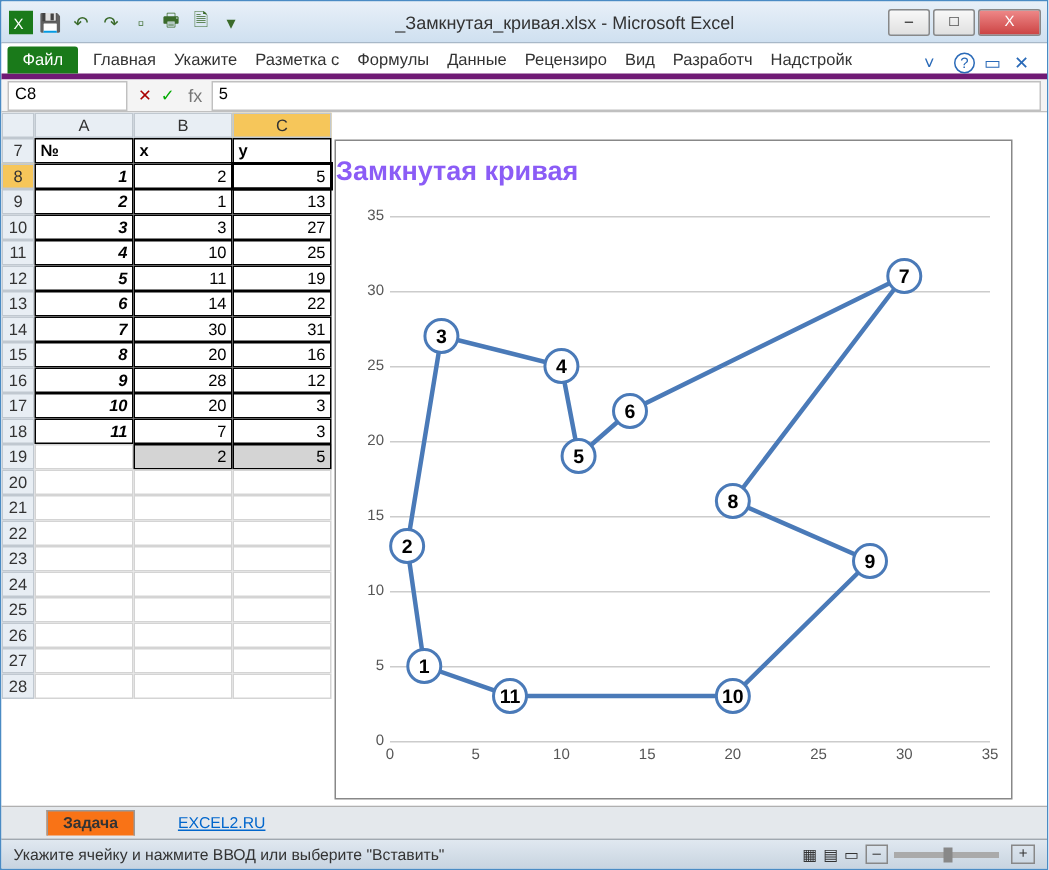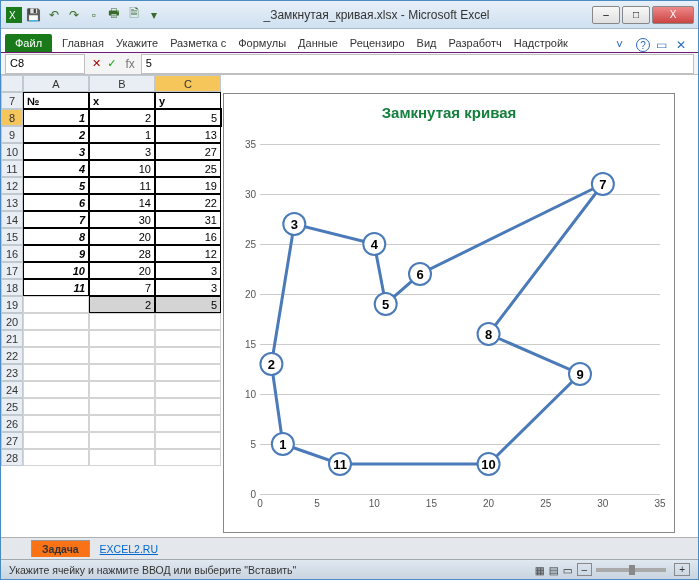--- a/index.html
+++ b/index.html
@@ -5,53 +5,53 @@
 * { margin:0; padding:0; box-sizing:border-box; font-family:"Segoe UI",Tahoma,sans-serif; }
 body { background:#fff; width:699px; height:580px; overflow:hidden; font-size:11px; }
 .window { width:699px; height:580px; border:1px solid #4a8bc4; background:#fff; display:flex; flex-direction:column; }
 .titlebar { height:28px; background:linear-gradient(#e8f0f8,#cfe0f0); display:flex; align-items:center; padding:0 4px; border-bottom:1px solid #a8b8c8; }
 .qat { display:flex; gap:2px; align-items:center; }
 .qat .icn { width:18px; height:18px; display:flex; align-items:center; justify-content:center; font-size:12px; color:#3a6a2a; }
 .titlebar .title { flex:1; text-align:center; color:#333; font-size:12px; }
 .winbtns { display:flex; gap:0; }
 .winbtn { width:28px; height:18px; border:1px solid #888; border-radius:2px; display:flex; align-items:center; justify-content:center; font-size:10px; background:linear-gradient(#f8f8f8,#e0e0e0); margin-left:2px; }
 .winbtn.close { background:linear-gradient(#e88,#c44); color:#fff; width:42px; }
-.ribbon-tabs { height:24px; background:#fff; display:flex; align-items:flex-end; padding-left:4px; border-bottom:1px solid #701a75; }
+.ribbon-tabs { height:24px; background:#fff; display:flex; align-items:flex-end; padding-left:4px; border-bottom:4px solid #701a75; }
 .file-tab { background:#1a7a1a; color:#fff; padding:3px 10px; font-size:11px; border-radius:2px 2px 0 0; margin-right:4px; }
 .tab { padding:3px 6px; font-size:11px; color:#333; cursor:pointer; }
 .ribbon-right { margin-left:auto; display:flex; gap:6px; align-items:center; padding-right:8px; }
 .ribbon-right .icn { width:14px; height:14px; font-size:12px; color:#2a6ab8; }
 .formula-bar { height:22px; display:flex; align-items:center; border-bottom:1px solid #c0c0c0; background:#f4f4f4; }
 .name-box { width:80px; height:20px; border:1px solid #c0c0c0; background:#fff; padding:2px 4px; font-size:11px; margin:0 4px; }
 .fx-label { color:#777; margin:0 6px; font-size:12px; }
 .formula-input { flex:1; height:20px; border:1px solid #c0c0c0; background:#fff; padding:2px 4px; font-size:11px; margin-right:4px; }
 .sheet-area { flex:1; display:flex; overflow:hidden; position:relative; background:#fff; }
 .grid { display:grid; grid-template-columns:22px 66px 66px 66px; grid-auto-rows:17px; font-size:11px; }
 .hdr { background:#e8eef4; border:0.5px solid #c0c8d0; display:flex; align-items:center; justify-content:center; color:#333; }
 .rh { background:#e8eef4; border:0.5px solid #c0c8d0; display:flex; align-items:center; justify-content:center; color:#333; }
 .cell { border:0.5px solid #d4d4d4; padding:0 3px; display:flex; align-items:center; justify-content:flex-end; background:#fff; }
 .cell.hd { font-weight:bold; justify-content:flex-start; border:0.5px solid #000; }
 .cell.b { border:0.5px solid #000; }
 .cell.bi { font-weight:bold; font-style:italic; }
 .cell.sel { background:#fff; outline:2px solid #000; outline-offset:-1px; z-index:2; }
 .cell.gray { background:#d4d4d4; }
 .colhdr.sel, .rh.sel { background:#f6c65a; }
 .chart-container { position:absolute; left:222px; top:18px; width:452px; height:440px; border:1px solid #888; background:#fff; }
-.chart-title { text-align:center; font-weight:bold; font-size:15px; padding:10px 0 6px; color:#15803d; }
+.chart-title { font-weight:bold; font-size:18px; padding:10px 0 6px; color:#8b5cf6; }
 .plot { position:absolute; left:36px; top:50px; width:400px; height:350px; }
 .plot .hgrid { position:absolute; left:0; width:100%; border-top:1px solid #ccc; }
 .ylab { position:absolute; right:404px; font-size:10px; color:#555; transform:translateY(-50%); }
 .xlab { position:absolute; top:354px; font-size:10px; color:#555; transform:translateX(-50%); }
 .chart-line { stroke:#4a7ab8; stroke-width:3; fill:none; }
 .marker { fill:#fff; stroke:#4a7ab8; stroke-width:2; }
 .mlabel { position:absolute; font-weight:bold; font-size:13px; color:#000; transform:translate(-50%,-50%); }
 .sheet-tabs { height:22px; background:#e4e8ec; border-top:1px solid #b0b0b0; display:flex; align-items:center; padding-left:30px; gap:0; }
 .stab { padding:2px 10px; font-size:10.5px; border:1px solid #999; border-bottom:none; background:#f0f0f0; color:#333; }
 .stab.active { background:#f97316; font-weight:bold; }
-.stab.link { color:#06c; text-decoration:underline; border:none; background:transparent; }
+.stab.link { color:#06c; text-decoration:underline; border:none; background:transparent;margin-left:19px; }
 .statusbar { height:20px; background:linear-gradient(#e0e8f0,#c8d4e0); border-top:1px solid #a0a8b0; display:flex; align-items:center; padding:0 8px; font-size:10.5px; color:#333;text-align:right; }
 .statusbar .spacer { flex:1; }
 .zoom-box { border:1px solid #888; padding:0 4px; font-size:10px; margin-left:4px; }
 .corner { width:22px; height:17px; background:#e8eef4; border:0.5px solid #c0c8d0; }
 svg.excel-icn { width:16px; height:16px; }
 </style>
 </head>
 <body>
 
 <div class="window">

